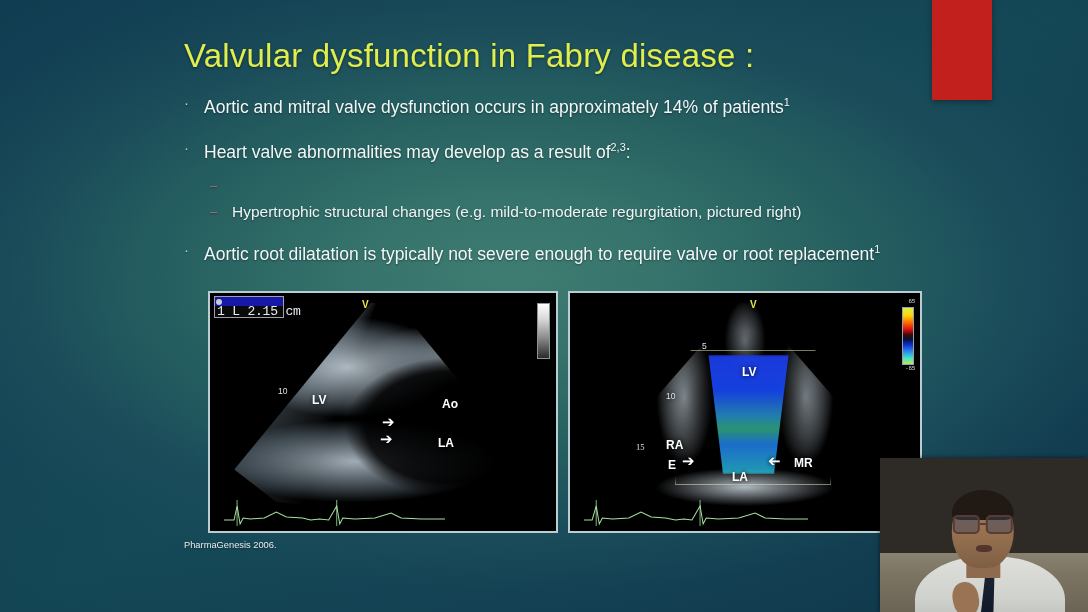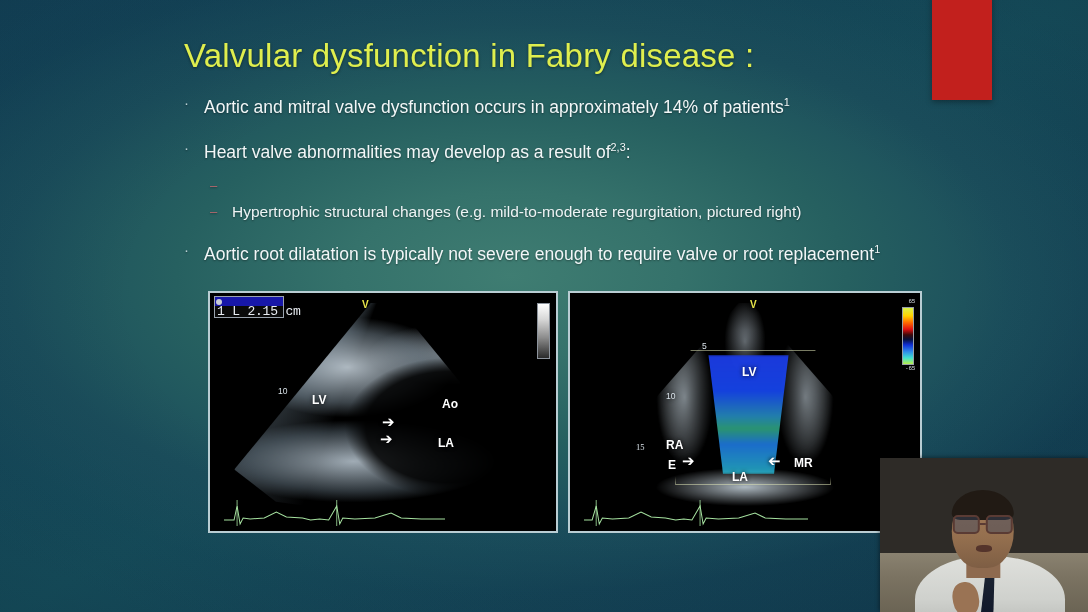--- a/index.html
+++ b/index.html
@@ -448,20 +448,21 @@
     <div class="ecg">
       <svg viewBox="0 0 220 30" preserveAspectRatio="none">
         <polyline points="0,22 8,22 12,8 15,26 18,20 28,21 44,20 56,14 66,19 80,20 90,22 98,21 106,22 114,8 117,26 120,20 132,21 152,20 168,15 178,20 198,21 220,21" fill="none" stroke="#a6e2a0" stroke-width="1"></polyline>
         <line x1="12" y1="2" x2="12" y2="28" stroke="#a6e2a0" stroke-width="0.8"></line>
         <line x1="114" y1="2" x2="114" y2="28" stroke="#a6e2a0" stroke-width="0.8"></line>
       </svg>
     </div>
   </div>
 
   <div class="refs">
+    <div>PharmaGenesis 2006.</div>
   </div>
 
   <div class="webcam">
     <div class="wc-bg"></div>
     <div class="wc-sofa"></div>
     <div class="wc-body"></div>
     <div class="wc-tie"></div>
     <div class="wc-hand"></div>
     <div class="wc-neck"></div>
     <div class="wc-head"></div>

